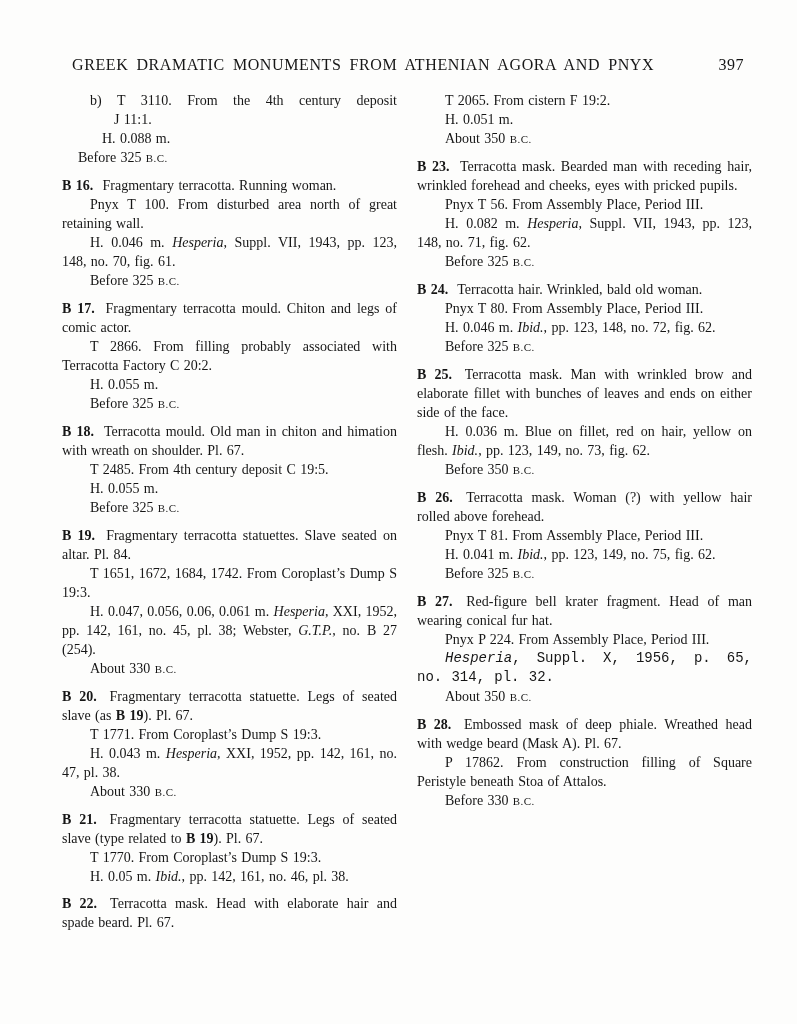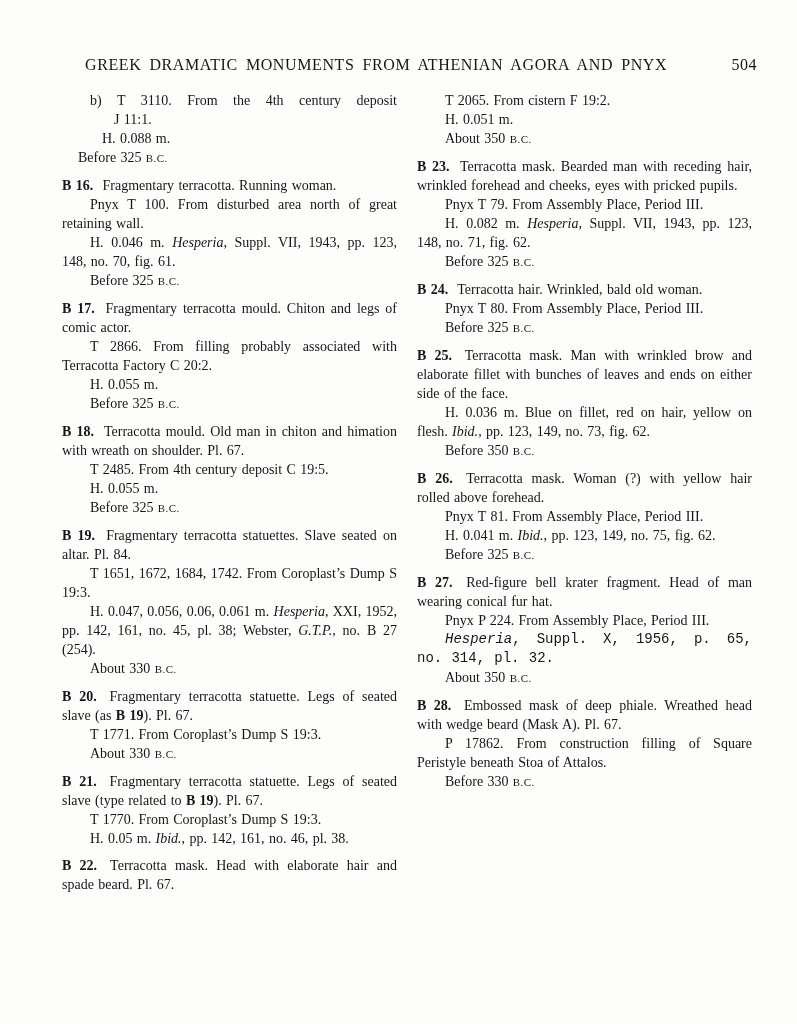--- a/index.html
+++ b/index.html
@@ -6,21 +6,21 @@
   .page{
     position:relative;
     width:797px;height:1024px;
     background:#fdfdfc;
     font-family:"Liberation Serif","DejaVu Serif",serif;
     color:#161616;
     overflow:hidden;
     box-sizing:border-box;
   }
   .header{
-    position:absolute;left:79px;top:56px;width:678px;
+    position:absolute;left:66px;top:56px;width:678px;
     display:flex;justify-content:space-between;align-items:baseline;
     font-size:16px;letter-spacing:0.6px;word-spacing:3.5px;
   }
   .running-head{padding-left:6px;}
   .page-number{letter-spacing:0.5px;word-spacing:0;}
   .body{
     position:absolute;left:62px;top:91px;width:690px;
     display:flex;gap:20px;
   }
   .column{width:335px;}
@@ -38,21 +38,21 @@
   .s-lead{margin-right:5px;}
   .s-i{font-style:italic;}
   .s-sc{font-size:0.78em;letter-spacing:0.5px;}
 </style>
 </head>
 <body>
 
 <div class="page">
   <header class="header">
     <div class="running-head">GREEK DRAMATIC MONUMENTS FROM ATHENIAN AGORA AND PNYX</div>
-    <div class="page-number">504</div>
+    <div class="page-number">397</div>
   </header>
   <main class="body">
     <section class="column">
         <article class="entry">
           <p class="para fill" style="text-indent: 28px;"><span class="s-n">b) T 3110.  From the 4th century deposit</span></p>
           <p class="para" style="text-indent: 52px;"><span class="s-n">J 11:1.</span></p>
           <p class="para" style="text-indent: 40px;"><span class="s-n">H. 0.088 m.</span></p>
           <p class="para" style="text-indent: 16px;"><span class="s-n">Before 325 </span><span class="s-sc">B.C.</span></p>
         </article>
         <article class="entry">
@@ -75,46 +75,48 @@
         </article>
         <article class="entry">
           <p class="para" style="text-indent: 0px;"><span class="s-b s-lead">B 19.</span><span class="s-n"> Fragmentary terracotta statuettes.  Slave seated on altar.  Pl. 84.</span></p>
           <p class="para" style="text-indent: 28px;"><span class="s-n">T 1651, 1672, 1684, 1742.  From Coroplast’s Dump S 19:3.</span></p>
           <p class="para" style="text-indent: 28px;"><span class="s-n">H.  0.047, 0.056, 0.06, 0.061 m.  </span><span class="s-i">Hesperia</span><span class="s-n">, XXI, 1952, pp. 142, 161, no. 45, pl. 38; Webster, </span><span class="s-i">G.T.P.</span><span class="s-n">, no. B 27 (254).</span></p>
           <p class="para" style="text-indent: 28px;"><span class="s-n">About 330 </span><span class="s-sc">B.C.</span></p>
         </article>
         <article class="entry">
           <p class="para" style="text-indent: 0px;"><span class="s-b s-lead">B 20.</span><span class="s-n"> Fragmentary terracotta statuette.  Legs of seated slave (as </span><span class="s-b">B 19</span><span class="s-n">).  Pl. 67.</span></p>
           <p class="para" style="text-indent: 28px;"><span class="s-n">T 1771.  From Coroplast’s Dump S 19:3.</span></p>
+          <p class="para" style="text-indent: 28px;"><span class="s-n">H. 0.043 m.  </span><span class="s-i">Hesperia</span><span class="s-n">, XXI, 1952, pp. 142, 161, no. 47, pl. 38.</span></p>
           <p class="para" style="text-indent: 28px;"><span class="s-n">About 330 </span><span class="s-sc">B.C.</span></p>
         </article>
         <article class="entry">
           <p class="para" style="text-indent: 0px;"><span class="s-b s-lead">B 21.</span><span class="s-n"> Fragmentary terracotta statuette.  Legs of seated slave (type related to </span><span class="s-b">B 19</span><span class="s-n">).  Pl. 67.</span></p>
           <p class="para" style="text-indent: 28px;"><span class="s-n">T 1770.  From Coroplast’s Dump S 19:3.</span></p>
           <p class="para" style="text-indent: 28px;"><span class="s-n">H. 0.05 m.  </span><span class="s-i">Ibid.</span><span class="s-n">, pp. 142, 161, no. 46, pl. 38.</span></p>
         </article>
         <article class="entry">
           <p class="para" style="text-indent: 0px;"><span class="s-b s-lead">B 22.</span><span class="s-n"> Terracotta mask.  Head with elaborate hair and spade beard.  Pl. 67.</span></p>
         </article>
       </section>
     <section class="column">
         <article class="entry">
           <p class="para" style="text-indent: 28px;"><span class="s-n">T 2065.  From cistern F 19:2.</span></p>
           <p class="para" style="text-indent: 28px;"><span class="s-n">H. 0.051 m.</span></p>
           <p class="para" style="text-indent: 28px;"><span class="s-n">About 350 </span><span class="s-sc">B.C.</span></p>
         </article>
         <article class="entry">
           <p class="para" style="text-indent: 0px;"><span class="s-b s-lead">B 23.</span><span class="s-n"> Terracotta mask.  Bearded man with receding hair, wrinkled forehead and cheeks, eyes with pricked pupils.</span></p>
-          <p class="para" style="text-indent: 28px;"><span class="s-n">Pnyx T 79.  From Assembly Place, Period III.</span></p>
+          <p class="para" style="text-indent: 28px;"><span class="s-n">Pnyx T 56.  From Assembly Place, Period III.</span></p>
           <p class="para" style="text-indent: 28px;"><span class="s-n">H. 0.082 m.  </span><span class="s-i">Hesperia</span><span class="s-n">, Suppl. VII, 1943, pp. 123, 148, no. 71, fig. 62.</span></p>
           <p class="para" style="text-indent: 28px;"><span class="s-n">Before 325 </span><span class="s-sc">B.C.</span></p>
         </article>
         <article class="entry">
           <p class="para" style="text-indent: 0px;"><span class="s-b s-lead">B 24.</span><span class="s-n"> Terracotta hair.  Wrinkled, bald old woman.</span></p>
           <p class="para" style="text-indent: 28px;"><span class="s-n">Pnyx T 80.  From Assembly Place, Period III.</span></p>
+          <p class="para" style="text-indent: 28px;"><span class="s-n">H. 0.046 m. </span><span class="s-i">Ibid.</span><span class="s-n">, pp. 123, 148, no. 72, fig. 62.</span></p>
           <p class="para" style="text-indent: 28px;"><span class="s-n">Before 325 </span><span class="s-sc">B.C.</span></p>
         </article>
         <article class="entry">
           <p class="para" style="text-indent: 0px;"><span class="s-b s-lead">B 25.</span><span class="s-n"> Terracotta mask.  Man with wrinkled brow and elaborate fillet with bunches of leaves and ends on either side of the face.</span></p>
           <p class="para" style="text-indent: 28px;"><span class="s-n">H. 0.036 m.  Blue on fillet, red on hair, yellow on flesh.  </span><span class="s-i">Ibid.</span><span class="s-n">, pp. 123, 149, no. 73, fig. 62.</span></p>
           <p class="para" style="text-indent: 28px;"><span class="s-n">Before 350 </span><span class="s-sc">B.C.</span></p>
         </article>
         <article class="entry">
           <p class="para" style="text-indent: 0px;"><span class="s-b s-lead">B 26.</span><span class="s-n"> Terracotta mask.  Woman (?) with yellow hair rolled above forehead.</span></p>
           <p class="para" style="text-indent: 28px;"><span class="s-n">Pnyx T 81.  From Assembly Place, Period III.</span></p>

